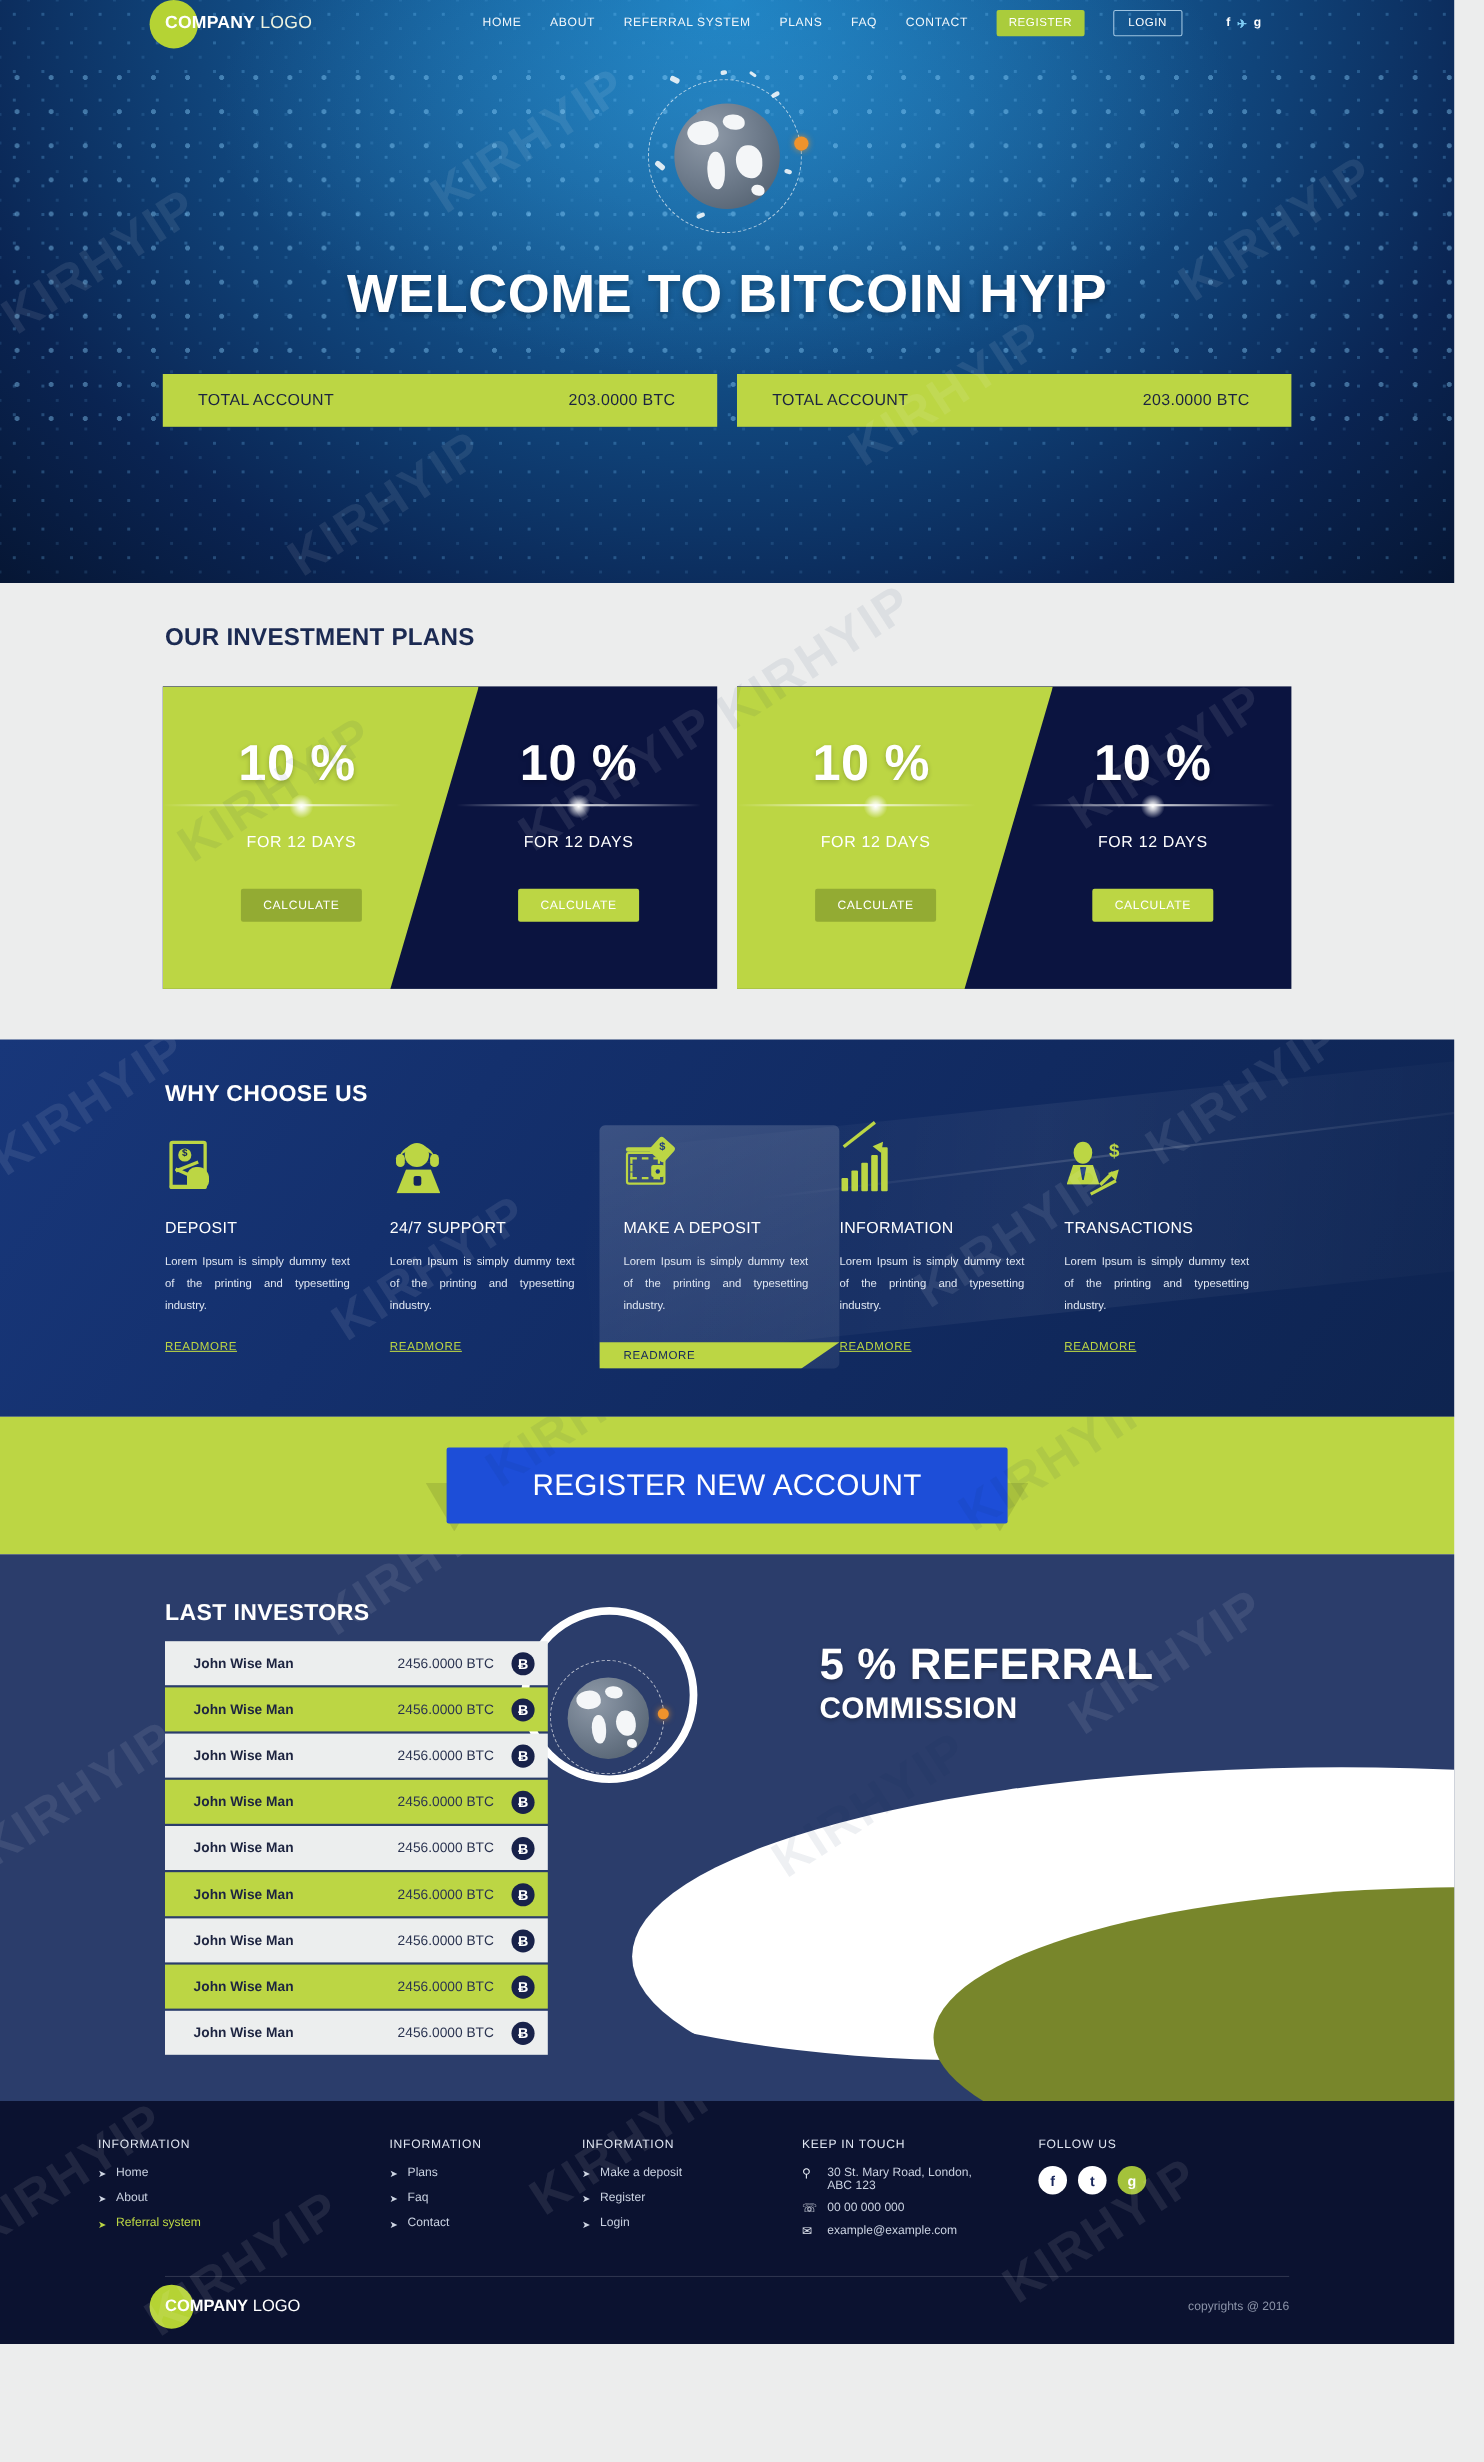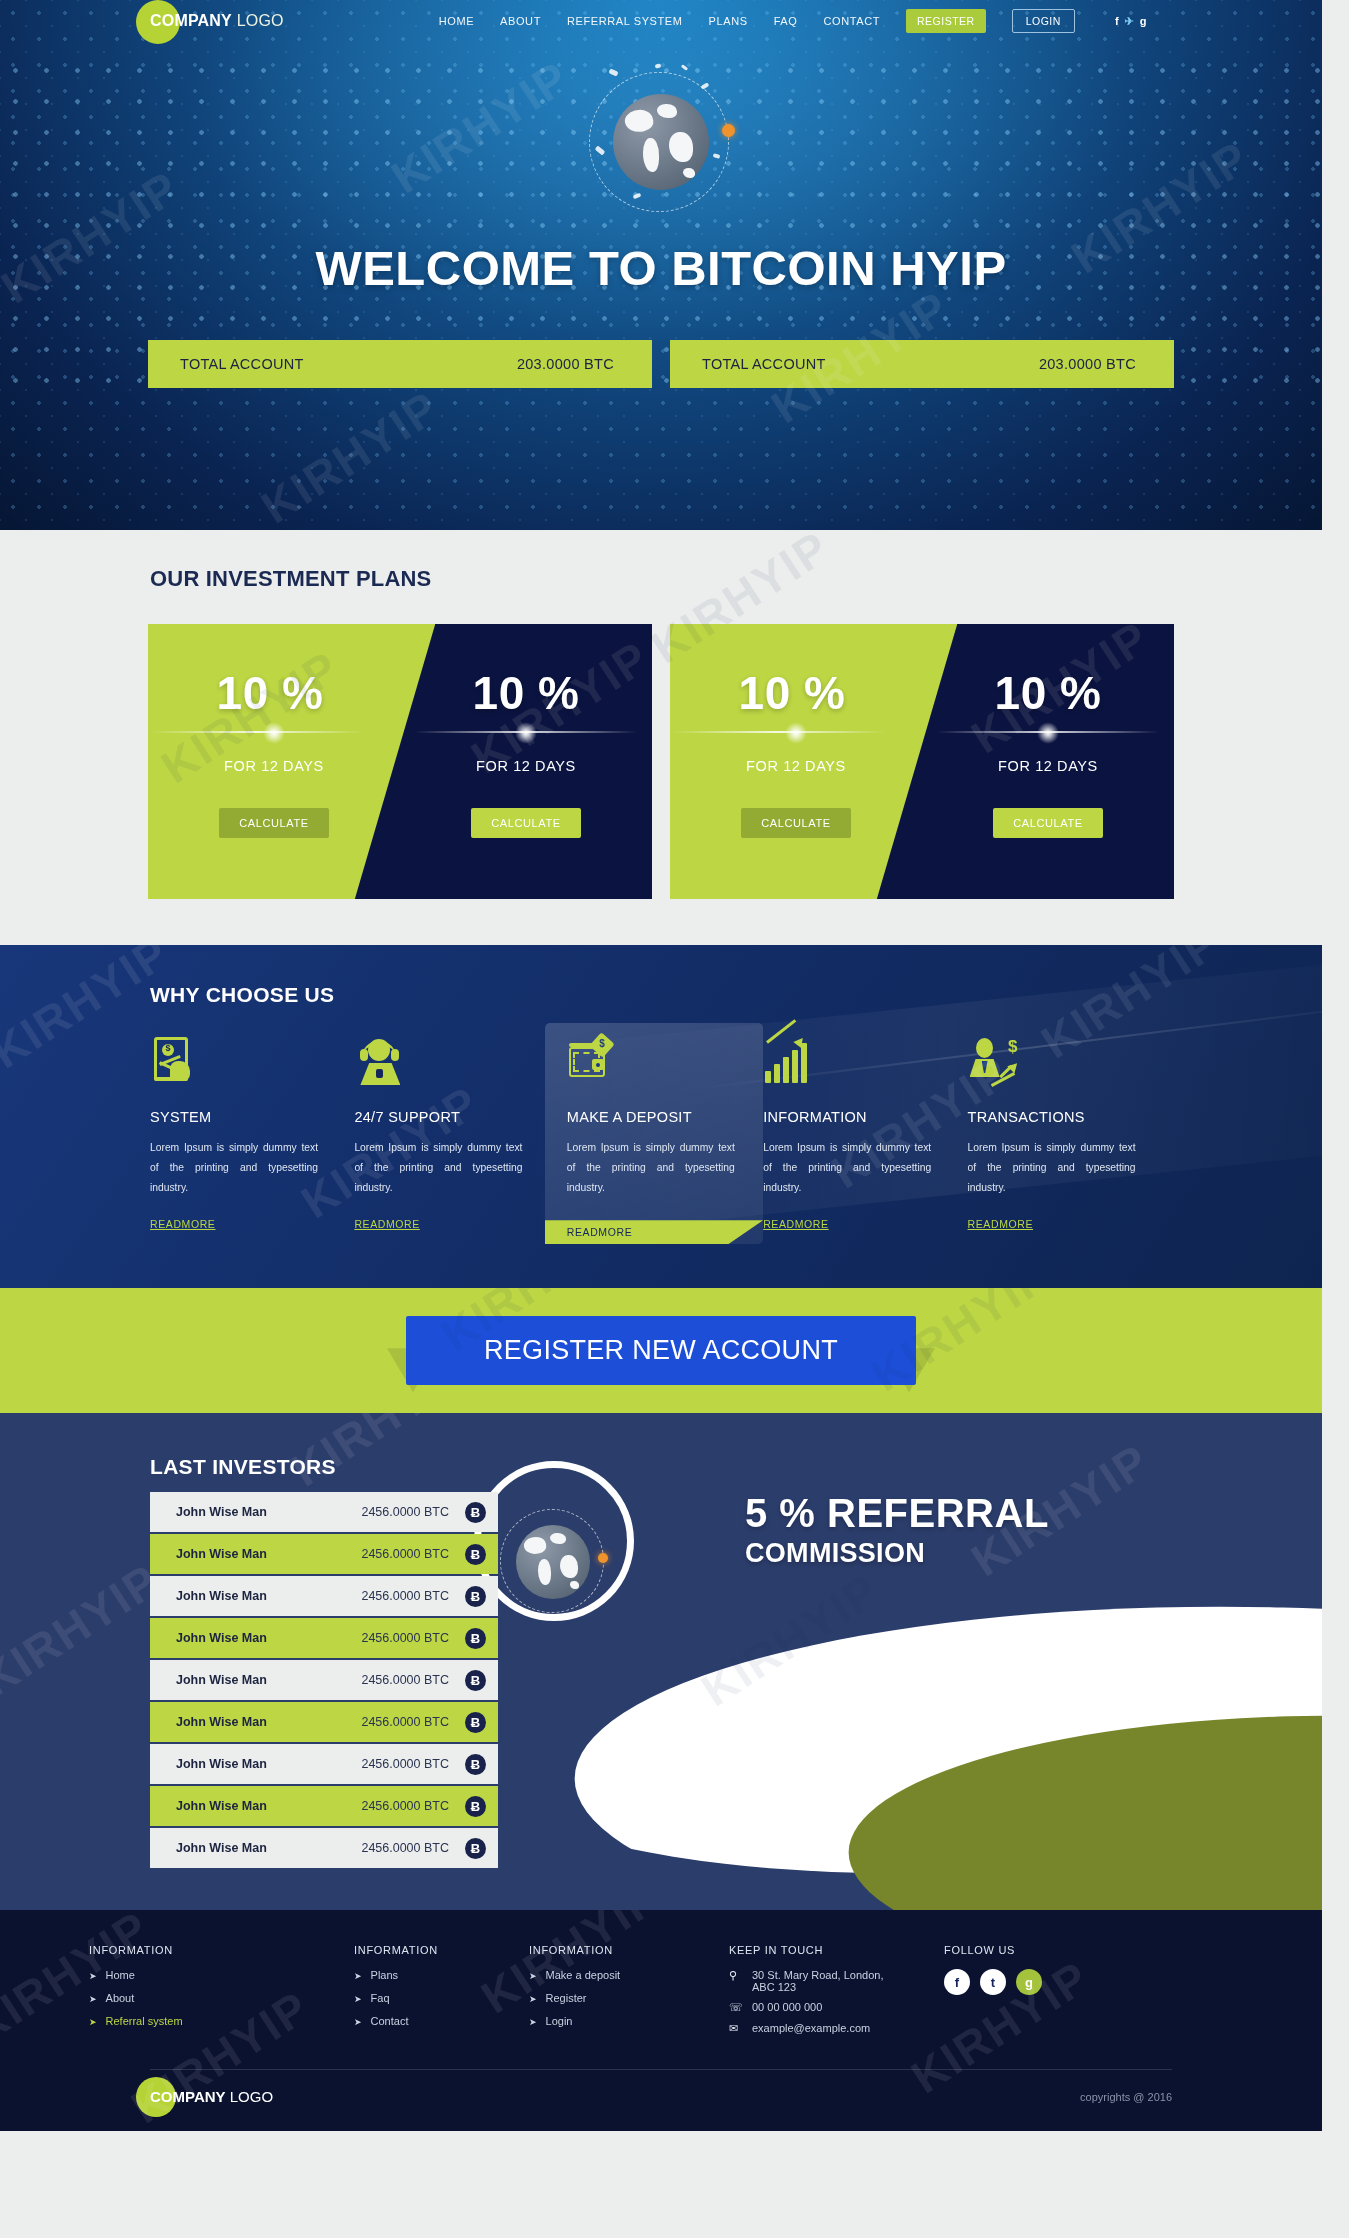--- a/index.html
+++ b/index.html
@@ -544,21 +544,21 @@
         <div class="why-icon">
           <div class="ico">
             <div class="dep-screen"></div>
               <div class="dep-coin"></div>
             <div class="dep-line"></div>
               <div class="dep-line2"></div>
             <div class="dep-hand"></div>
               <div class="dep-base"></div>
           </div>
         </div>
-        <div class="why-title">SYSTEM</div>
+        <div class="why-title">DEPOSIT</div>
         <div class="why-text">Lorem Ipsum is simply dummy text of the printing and typesetting industry.</div>
         <a class="why-read" href="#">READMORE</a>
       </div>
 
       <div class="why-col">
         <div class="why-icon">
           <div class="ico">
             <div class="sup-band"></div>
               <div class="sup-head"></div>
             <div class="sup-ear1"></div>

